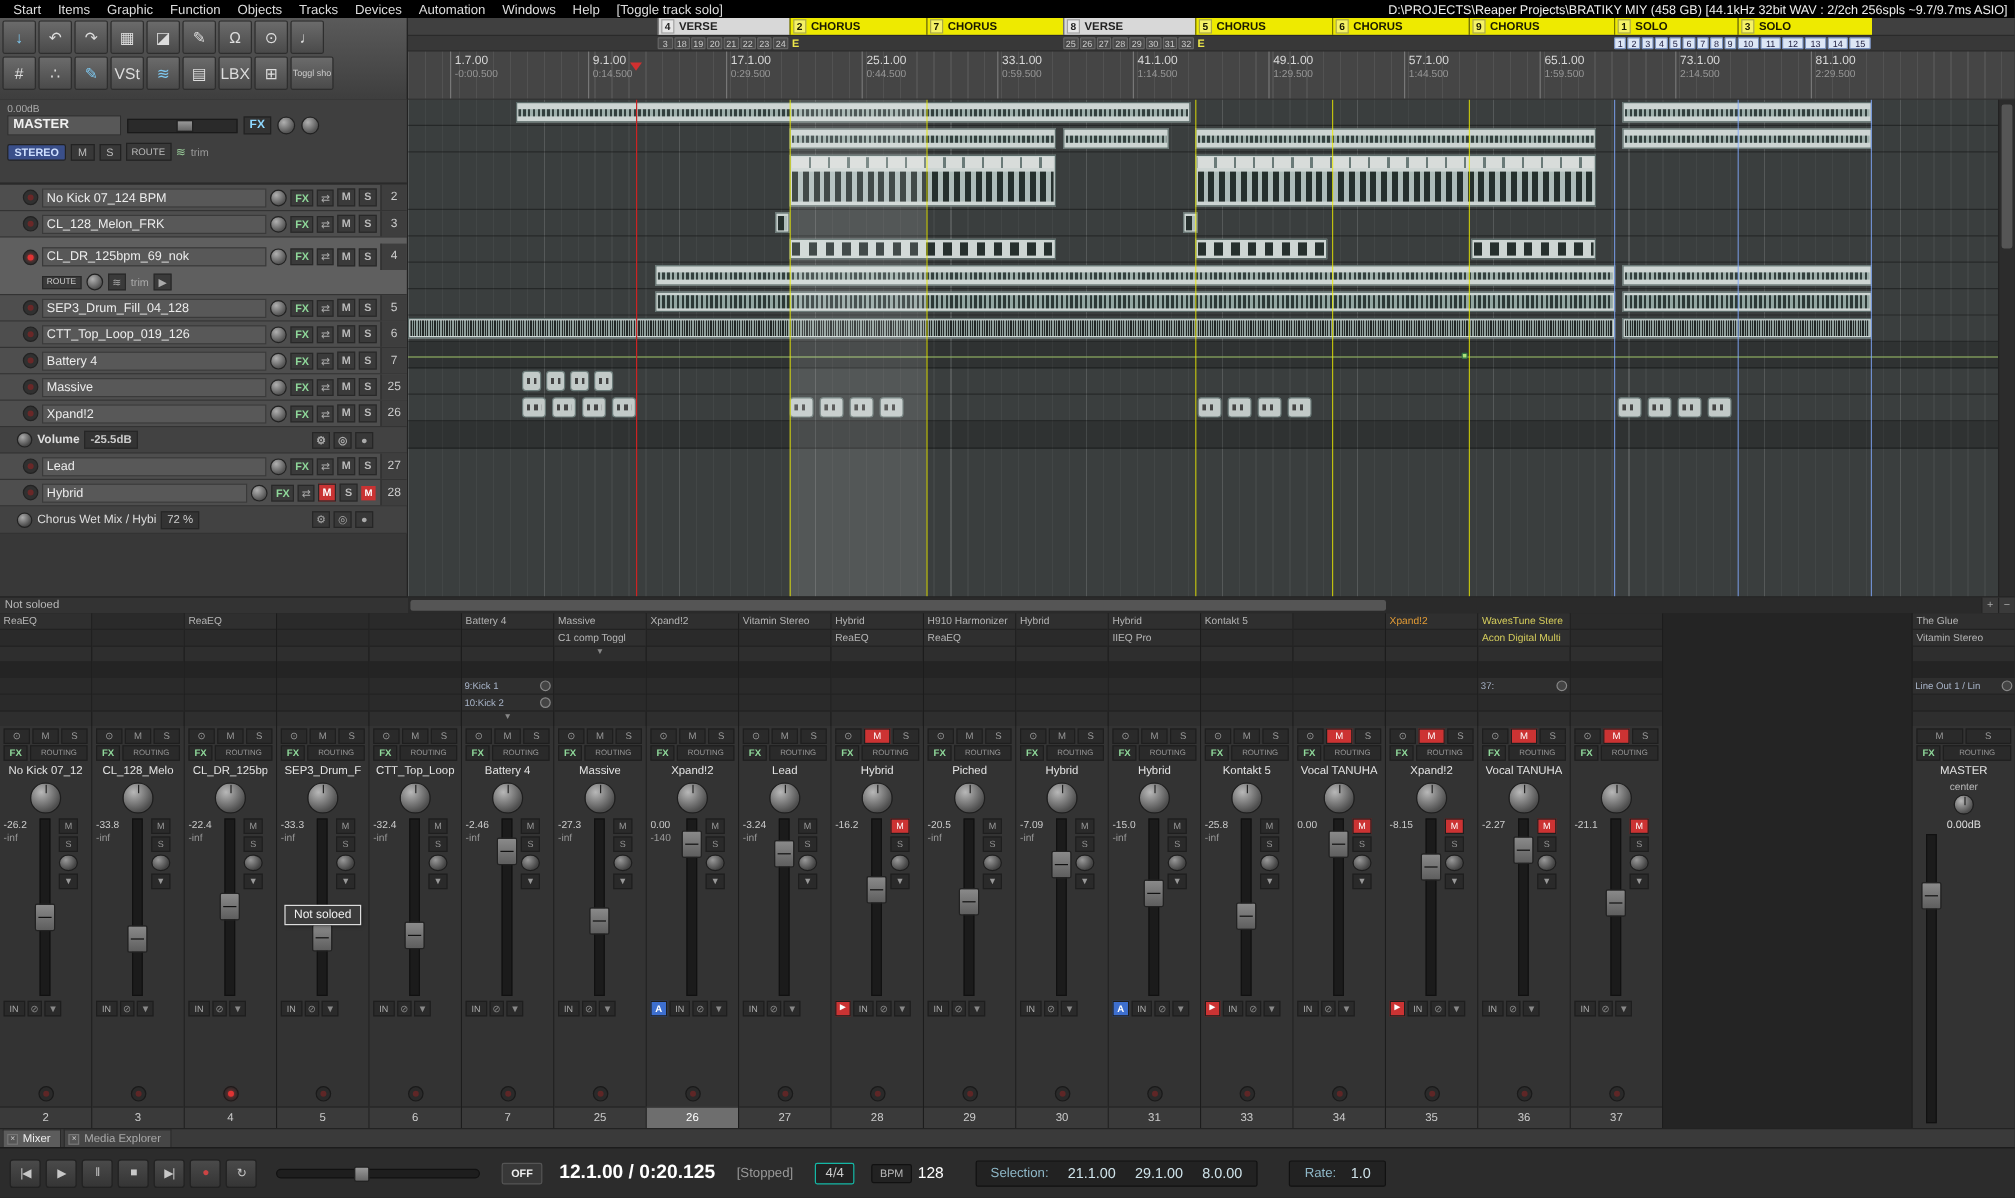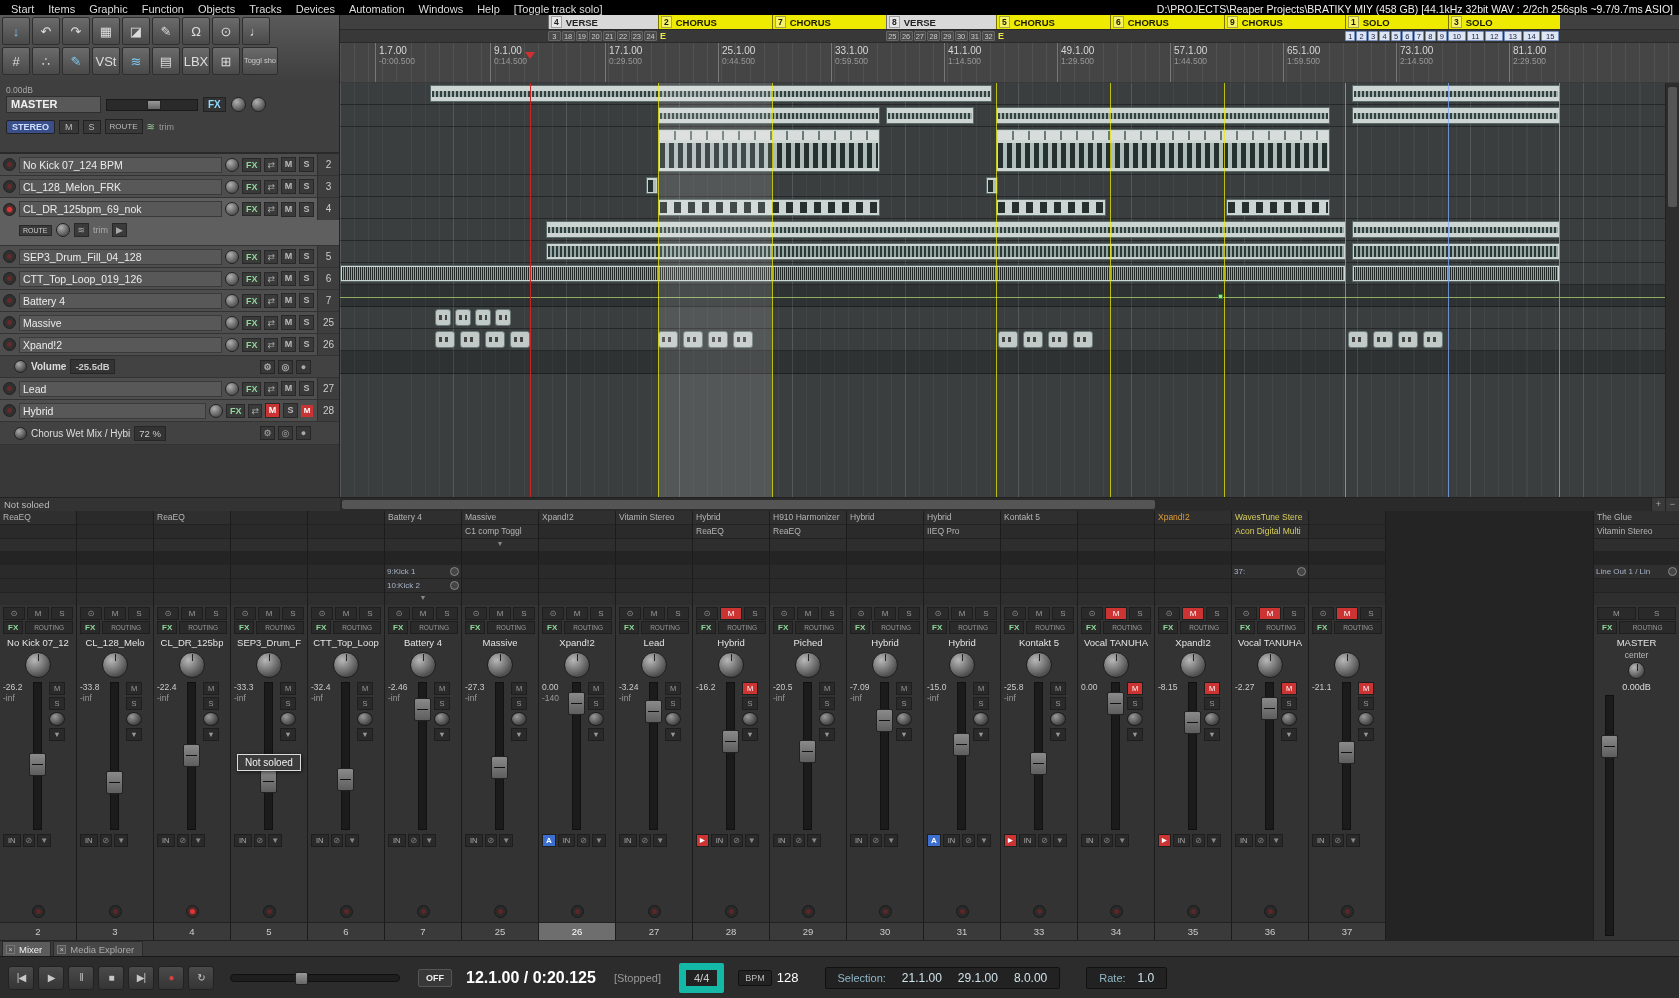--- a/index.html
+++ b/index.html
@@ -42,21 +42,21 @@
 .m-fader{width:92px;height:12px;background:#2a2a2a;border:1px solid #1a1a1a;position:relative;display:inline-block}
 .m-handle{position:absolute;left:44%;top:0;width:14px;height:10px;background:linear-gradient(#999,#666);border:1px solid #222}
 .m-fx{color:#8fd8ff;font-size:10px;font-weight:bold;background:#333;border:1px solid #222;padding:0 4px;line-height:13px;cursor:pointer}
 .m-knob{width:15px;height:15px;border-radius:50%;background:radial-gradient(circle at 35% 30%,#b0b0b0,#555 70%);border:1px solid #222;display:inline-block;cursor:pointer}
 .m-row2{display:flex;align-items:center;gap:4px;margin-top:6px}
 .m-stereo{background:#3a4f8a;color:#cfe0ff;font-size:9px;font-weight:bold;padding:1px 5px;border:1px solid #222;border-radius:2px;cursor:pointer}
 .m-small{background:#383838;color:#bbb;font-size:9px;padding:1px 5px;border:1px solid #222;cursor:pointer}
 .m-route{background:#383838;color:#bbb;font-size:8px;padding:2px 4px;border:1px solid #222;cursor:pointer}
 .m-env{color:#9c9;font-size:10px;cursor:pointer}
 .m-trim{color:#999;font-size:9px}
-.tcp-row{background:#4e4e4e;border-bottom:1px solid #333;display:flex;flex-direction:column;justify-content:flex-start;padding-left:3px;cursor:pointer}
+.tcp-row{background:#4e4e4e;border-bottom:1px solid #333;display:flex;flex-direction:column;justify-content:flex-end;padding-left:19px;cursor:pointer}
 .tcp-row.sel{background:#5f5f5f}
 .tcp-main{display:flex;align-items:center;gap:3px;height:22px}
 .rec{width:13px;height:13px;border-radius:50%;background:#303030;border:1px solid #222;position:relative;flex:none;cursor:pointer}
 .rec::after{content:"";position:absolute;inset:3px;border-radius:50%;background:#6a2828}
 .rec.armed::after{background:#e03434;box-shadow:0 0 3px #e03434}
 .tname{flex:1;font-size:10.5px;color:#ececec;background:#585858;border:1px solid #3a3a3a;padding:1px 3px;white-space:nowrap;overflow:hidden;min-width:0;height:16px;line-height:13px}
 .tknob{width:14px;height:14px;border-radius:50%;background:radial-gradient(circle at 35% 30%,#b0b0b0,#555 70%);border:1px solid #222;flex:none;cursor:pointer}
 .tfx{color:#8fd89a;font-size:9px;font-weight:bold;background:#3a3a3a;border:1px solid #282828;padding:0 3px;line-height:12px;flex:none;cursor:pointer}
 .tio{color:#aaa;font-size:9px;background:#3a3a3a;border:1px solid #282828;padding:0 2px;line-height:12px;flex:none;cursor:pointer}
 .tms{color:#bbb;font-size:9px;font-weight:bold;background:#3a3a3a;border:1px solid #282828;width:15px;text-align:center;line-height:13px;flex:none;cursor:pointer}
@@ -170,21 +170,21 @@
 .tab.active{background:#5c5c5c;color:#f0f0f0}
 .tclose{font-size:7px;border:1px solid #777;color:#ccc;width:9px;height:9px;line-height:7px;text-align:center;background:#555}
 .transport{height:42px;background:#2c2c2c;border-top:1px solid #1a1a1a;display:flex;align-items:center;padding:0 8px;color:#ccc}
 .tp-btn{width:26px;height:24px;background:linear-gradient(#4a4a4a,#353535);border:1px solid #222;border-radius:3px;color:#c8c8c8;font-size:10px;display:flex;align-items:center;justify-content:center;cursor:pointer;margin-right:4px;letter-spacing:-1px}
 .tp-btn.red{color:#cc4444}
 .tp-slider{width:170px;height:8px;background:#1e1e1e;border:1px solid #111;border-radius:4px;position:relative;margin:0 12px;cursor:pointer}
 .tp-slider .sh{position:absolute;top:-3px;left:38%;width:13px;height:13px;background:linear-gradient(#999,#666);border:1px solid #222;border-radius:2px}
 .off-btn{background:#383838;border:1px solid #555;color:#eee;font-size:9px;font-weight:bold;padding:3px 7px;border-radius:2px;margin-left:6px;cursor:pointer}
 .pos{font-size:16px;font-weight:bold;color:#fff;margin-left:14px;white-space:nowrap;cursor:pointer}
 .stopped{color:#999;font-size:11px;margin-left:18px}
-.timesig{background:#222;border:7px solid #14b8a6;color:#ccc;font-size:11px;padding:2px 8px;border-radius:2px;margin-left:18px;cursor:pointer}
+.timesig{background:#222;border:1px solid #14b8a6;color:#ccc;font-size:11px;padding:2px 8px;border-radius:2px;margin-left:18px;cursor:pointer}
 .bpmwrap{display:flex;align-items:center;gap:5px;margin-left:14px}
 .bpm-badge{background:#222;border:1px solid #111;color:#bbb;font-size:9px;padding:2px 6px;border-radius:2px;cursor:pointer}
 .bpm-val{color:#fff;font-size:13px;cursor:pointer}
 .selwrap{display:flex;align-items:center;gap:16px;margin-left:26px;background:#222;border:1px solid #111;padding:3px 12px;border-radius:2px}
 .sel-lbl{color:#8fb8c8;font-size:11px}
 .sel-val{color:#cfe3ea;font-size:12px;cursor:pointer}
 .ratewrap{display:flex;align-items:center;gap:12px;margin-left:26px;background:#222;border:1px solid #111;padding:3px 12px;border-radius:2px}
 </style>
 </head>
 <body>

